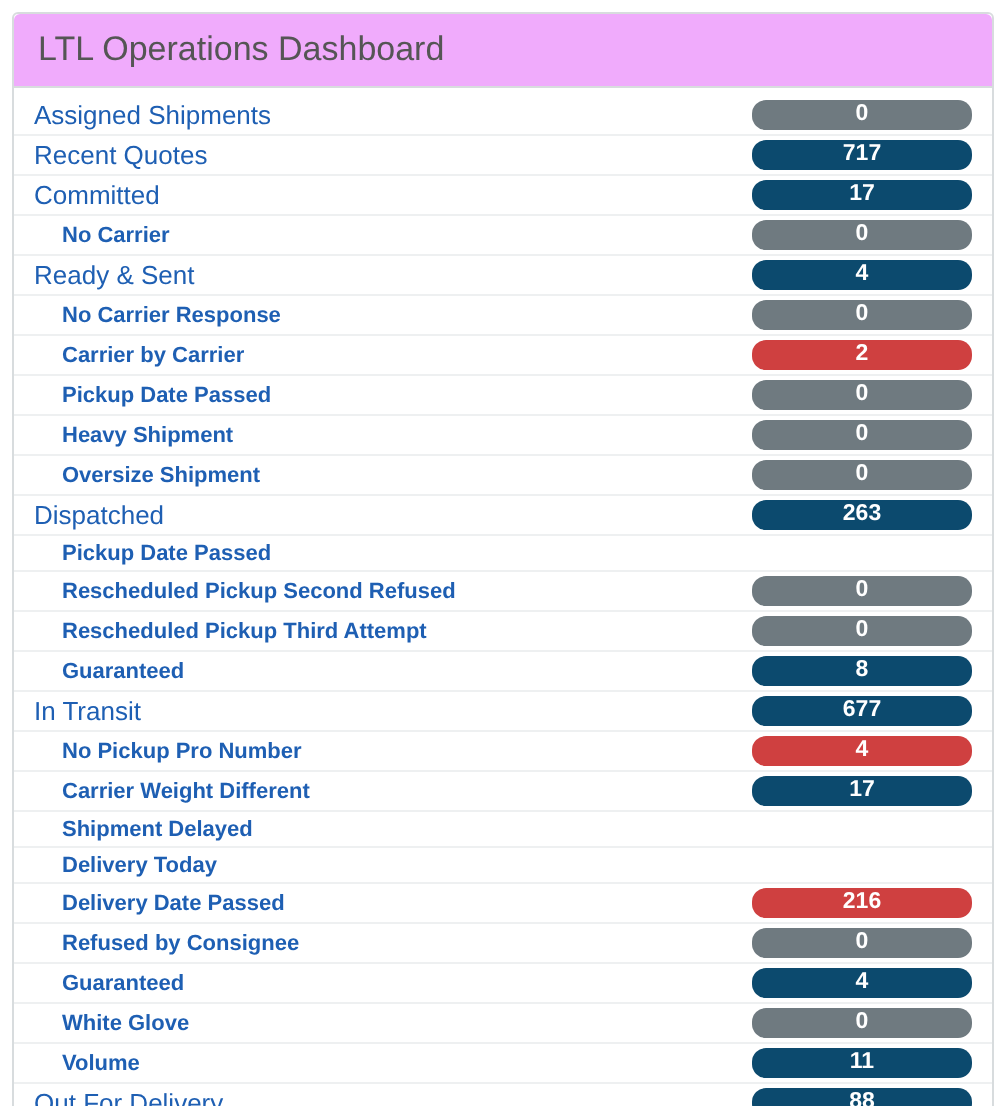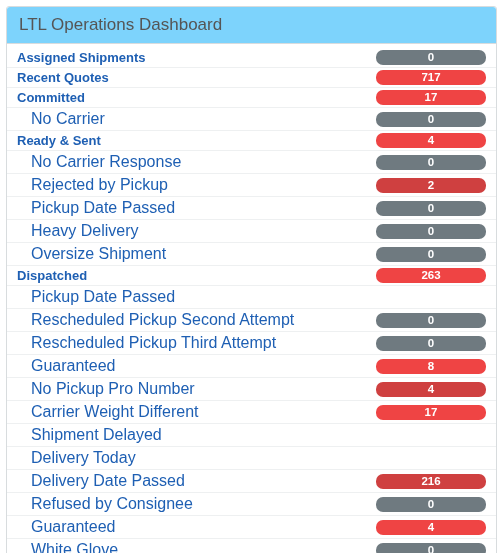--- a/index.html
+++ b/index.html
@@ -10,21 +10,21 @@
     color: #333;
     width: 503px;
   }
   .panel {
     border: 1px solid #d8dcde;
     border-radius: 3px;
     margin: 6px;
     background: #fff;
   }
   .panel-header {
-    background: #7dd3fc;
+    background: #f0abfc;
     border-bottom: 1px solid #d8dcde;
     padding: 8px 12px;
     font-size: 17px;
     color: #555;
     font-weight: 400;
     border-radius: 3px 3px 0 0;
   }
   .panel-body {
     padding: 4px 0 6px 0;
   }
@@ -32,41 +32,41 @@
     display: flex;
     align-items: center;
     justify-content: space-between;
     padding: 2px 10px 2px 10px;
     border-bottom: 1px solid #eef0f1;
     min-height: 18px;
   }
   .row:last-child { border-bottom: none; }
   .label {
     color: #1e5fb3;
-    font-weight: 700;
+    font-weight: 400;
     font-size: 13px;
     cursor: pointer;
   }
   .sub .label {
-    font-weight: 400;
+    font-weight: 700;
     padding-left: 14px;
-    font-size: 16px;
+    font-size: 11px;
   }
   .badge {
     min-width: 110px;
     text-align: center;
     color: #fff;
     font-weight: 700;
     font-size: 11.5px;
     padding: 1px 0;
     border-radius: 7px;
     line-height: 13px;
   }
   .gray { background: #6f7a80; }
-  .blue { background: #ef4444; }
+  .blue { background: #0c4a6e; }
   .red  { background: #cf4040; }
 </style>
 </head>
 <body>
 
 <div class="panel">
   <div class="panel-header">LTL Operations Dashboard</div>
   <div class="panel-body" id="rows-container">
       <div class="row">
         <a class="label">Assigned Shipments</a>
@@ -86,53 +86,57 @@
       </div>
       <div class="row">
         <a class="label">Ready &amp; Sent</a>
         <span class="badge blue">4</span>
       </div>
       <div class="row sub">
         <a class="label">No Carrier Response</a>
         <span class="badge gray">0</span>
       </div>
       <div class="row sub">
-        <a class="label">Rejected by Pickup</a>
+        <a class="label">Carrier by Carrier</a>
         <span class="badge red">2</span>
       </div>
       <div class="row sub">
         <a class="label">Pickup Date Passed</a>
         <span class="badge gray">0</span>
       </div>
       <div class="row sub">
-        <a class="label">Heavy Delivery</a>
+        <a class="label">Heavy Shipment</a>
         <span class="badge gray">0</span>
       </div>
       <div class="row sub">
         <a class="label">Oversize Shipment</a>
         <span class="badge gray">0</span>
       </div>
       <div class="row">
         <a class="label">Dispatched</a>
         <span class="badge blue">263</span>
       </div>
       <div class="row sub">
         <a class="label">Pickup Date Passed</a>
       </div>
       <div class="row sub">
-        <a class="label">Rescheduled Pickup Second Attempt</a>
+        <a class="label">Rescheduled Pickup Second Refused</a>
         <span class="badge gray">0</span>
       </div>
       <div class="row sub">
         <a class="label">Rescheduled Pickup Third Attempt</a>
         <span class="badge gray">0</span>
       </div>
       <div class="row sub">
         <a class="label">Guaranteed</a>
         <span class="badge blue">8</span>
+      </div>
+      <div class="row">
+        <a class="label">In Transit</a>
+        <span class="badge blue">677</span>
       </div>
       <div class="row sub">
         <a class="label">No Pickup Pro Number</a>
         <span class="badge red">4</span>
       </div>
       <div class="row sub">
         <a class="label">Carrier Weight Different</a>
         <span class="badge blue">17</span>
       </div>
       <div class="row sub">

